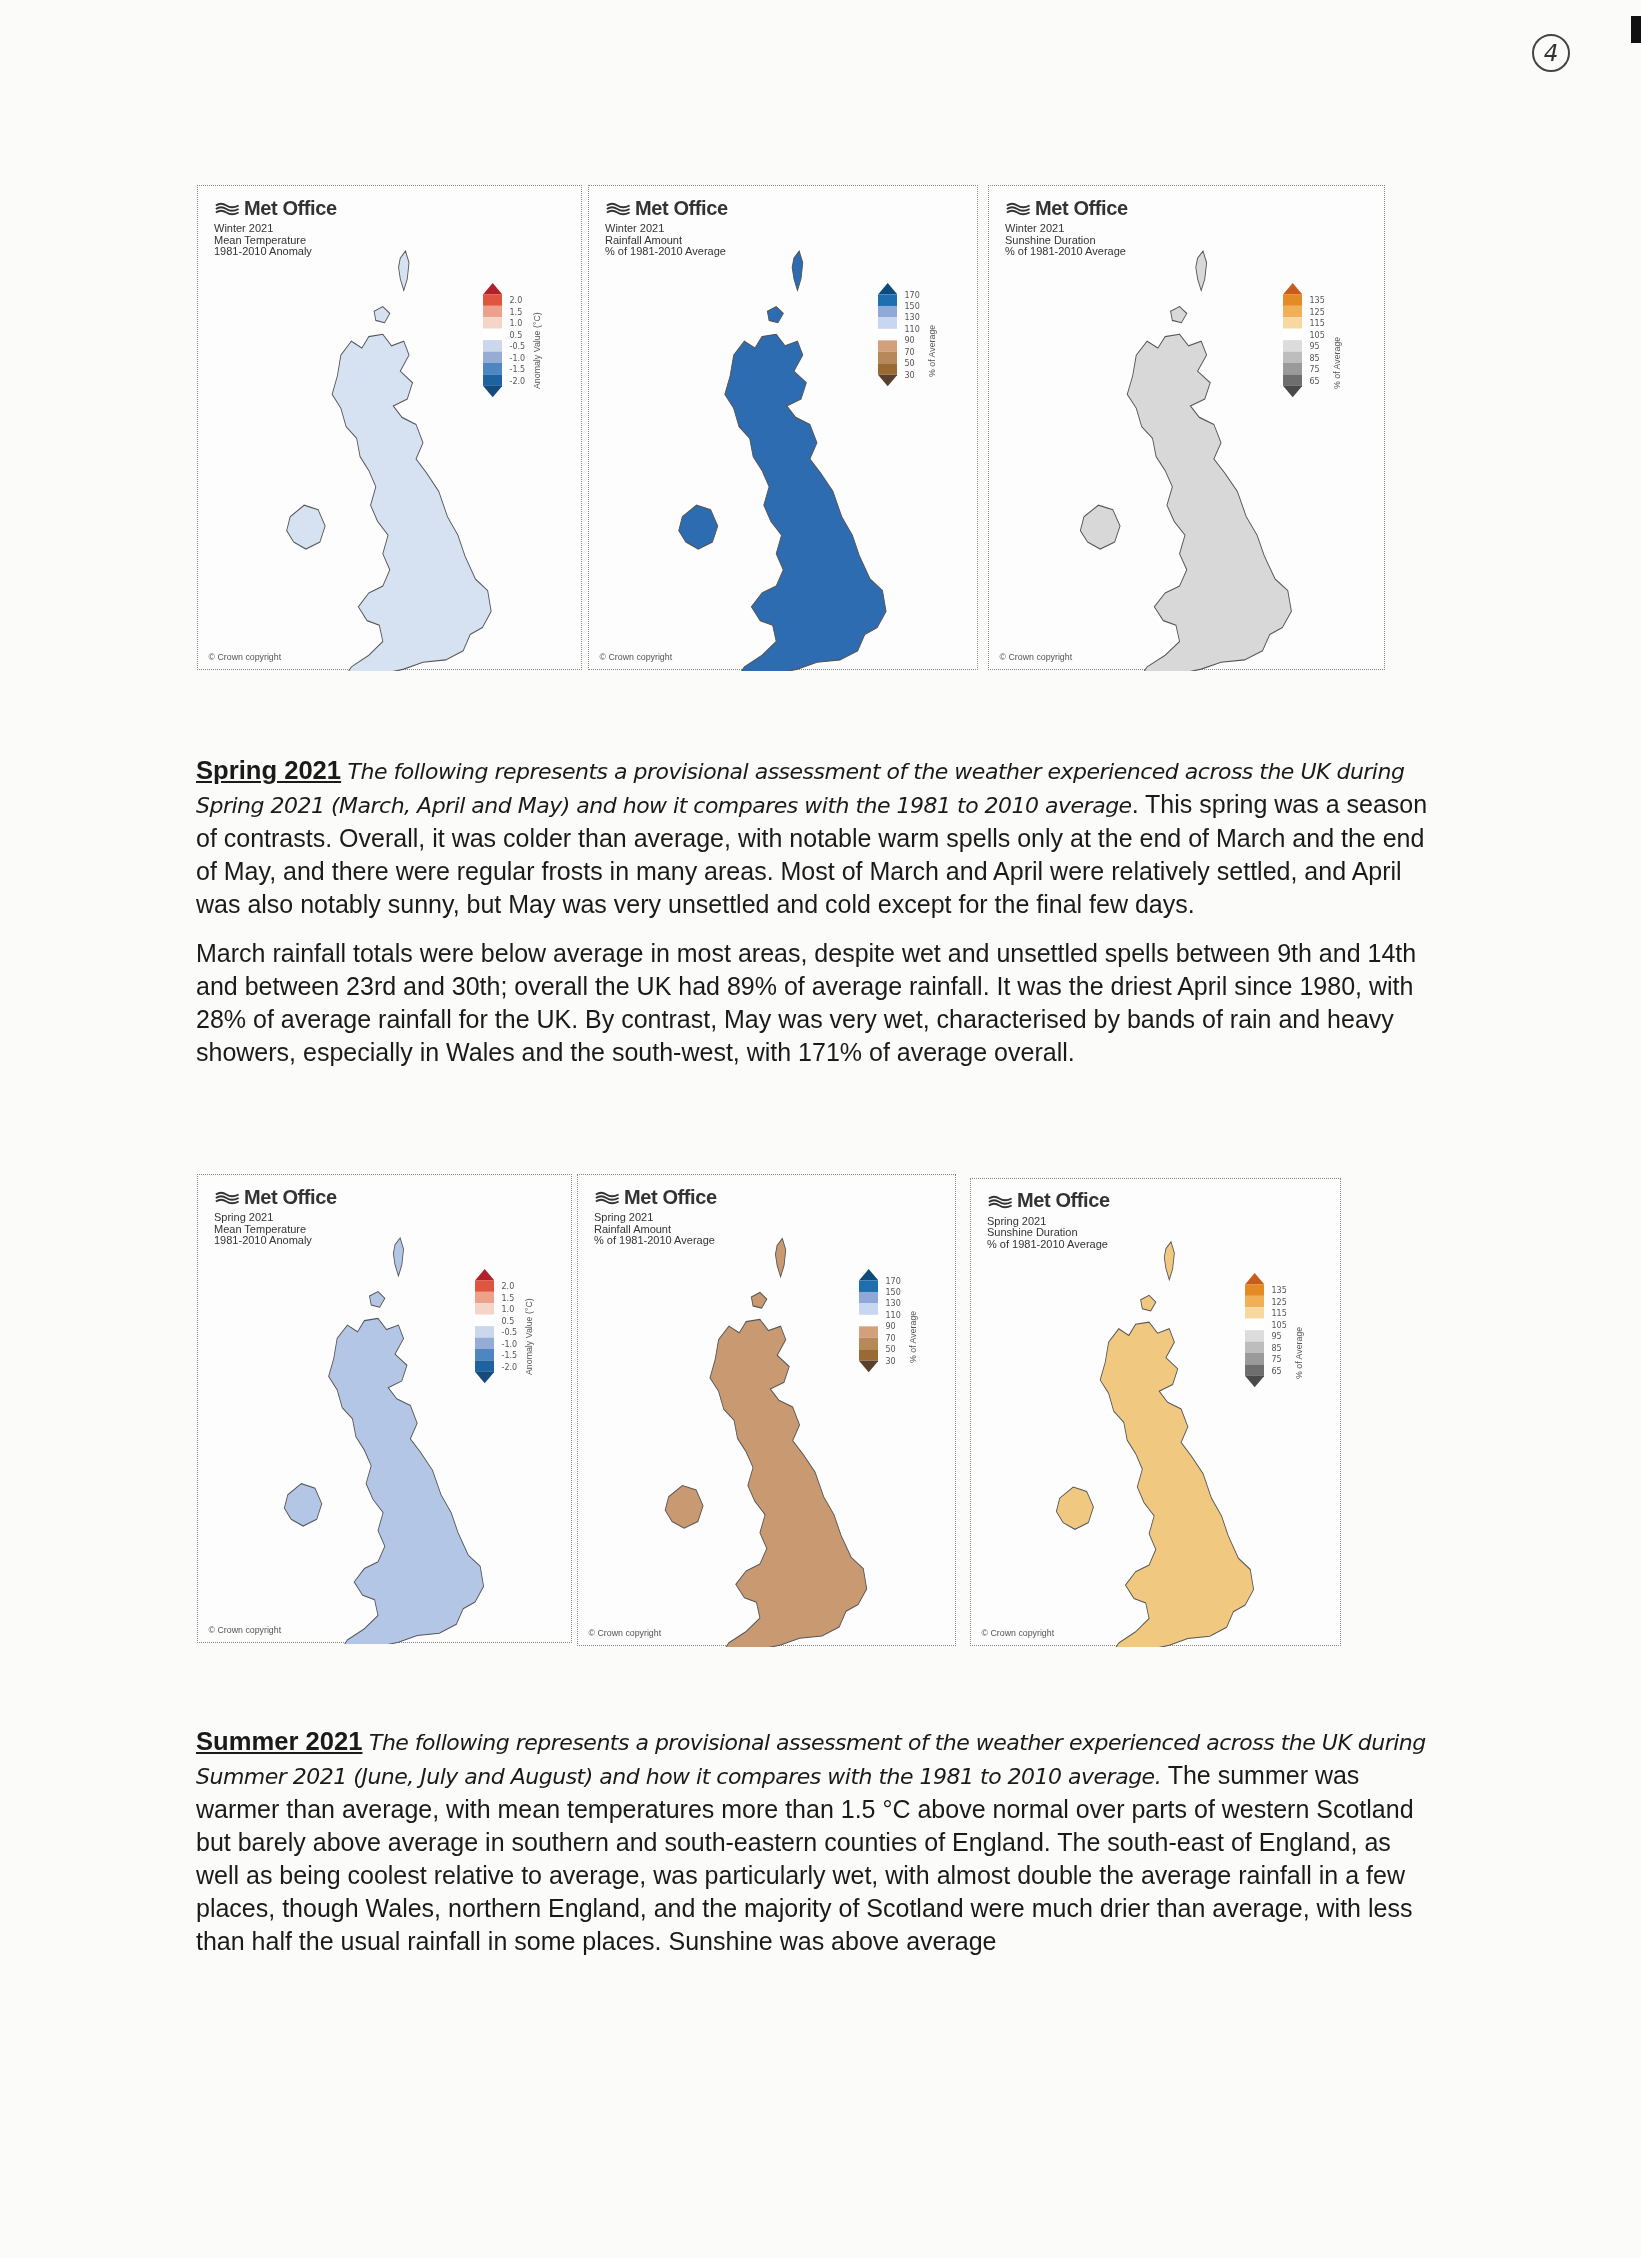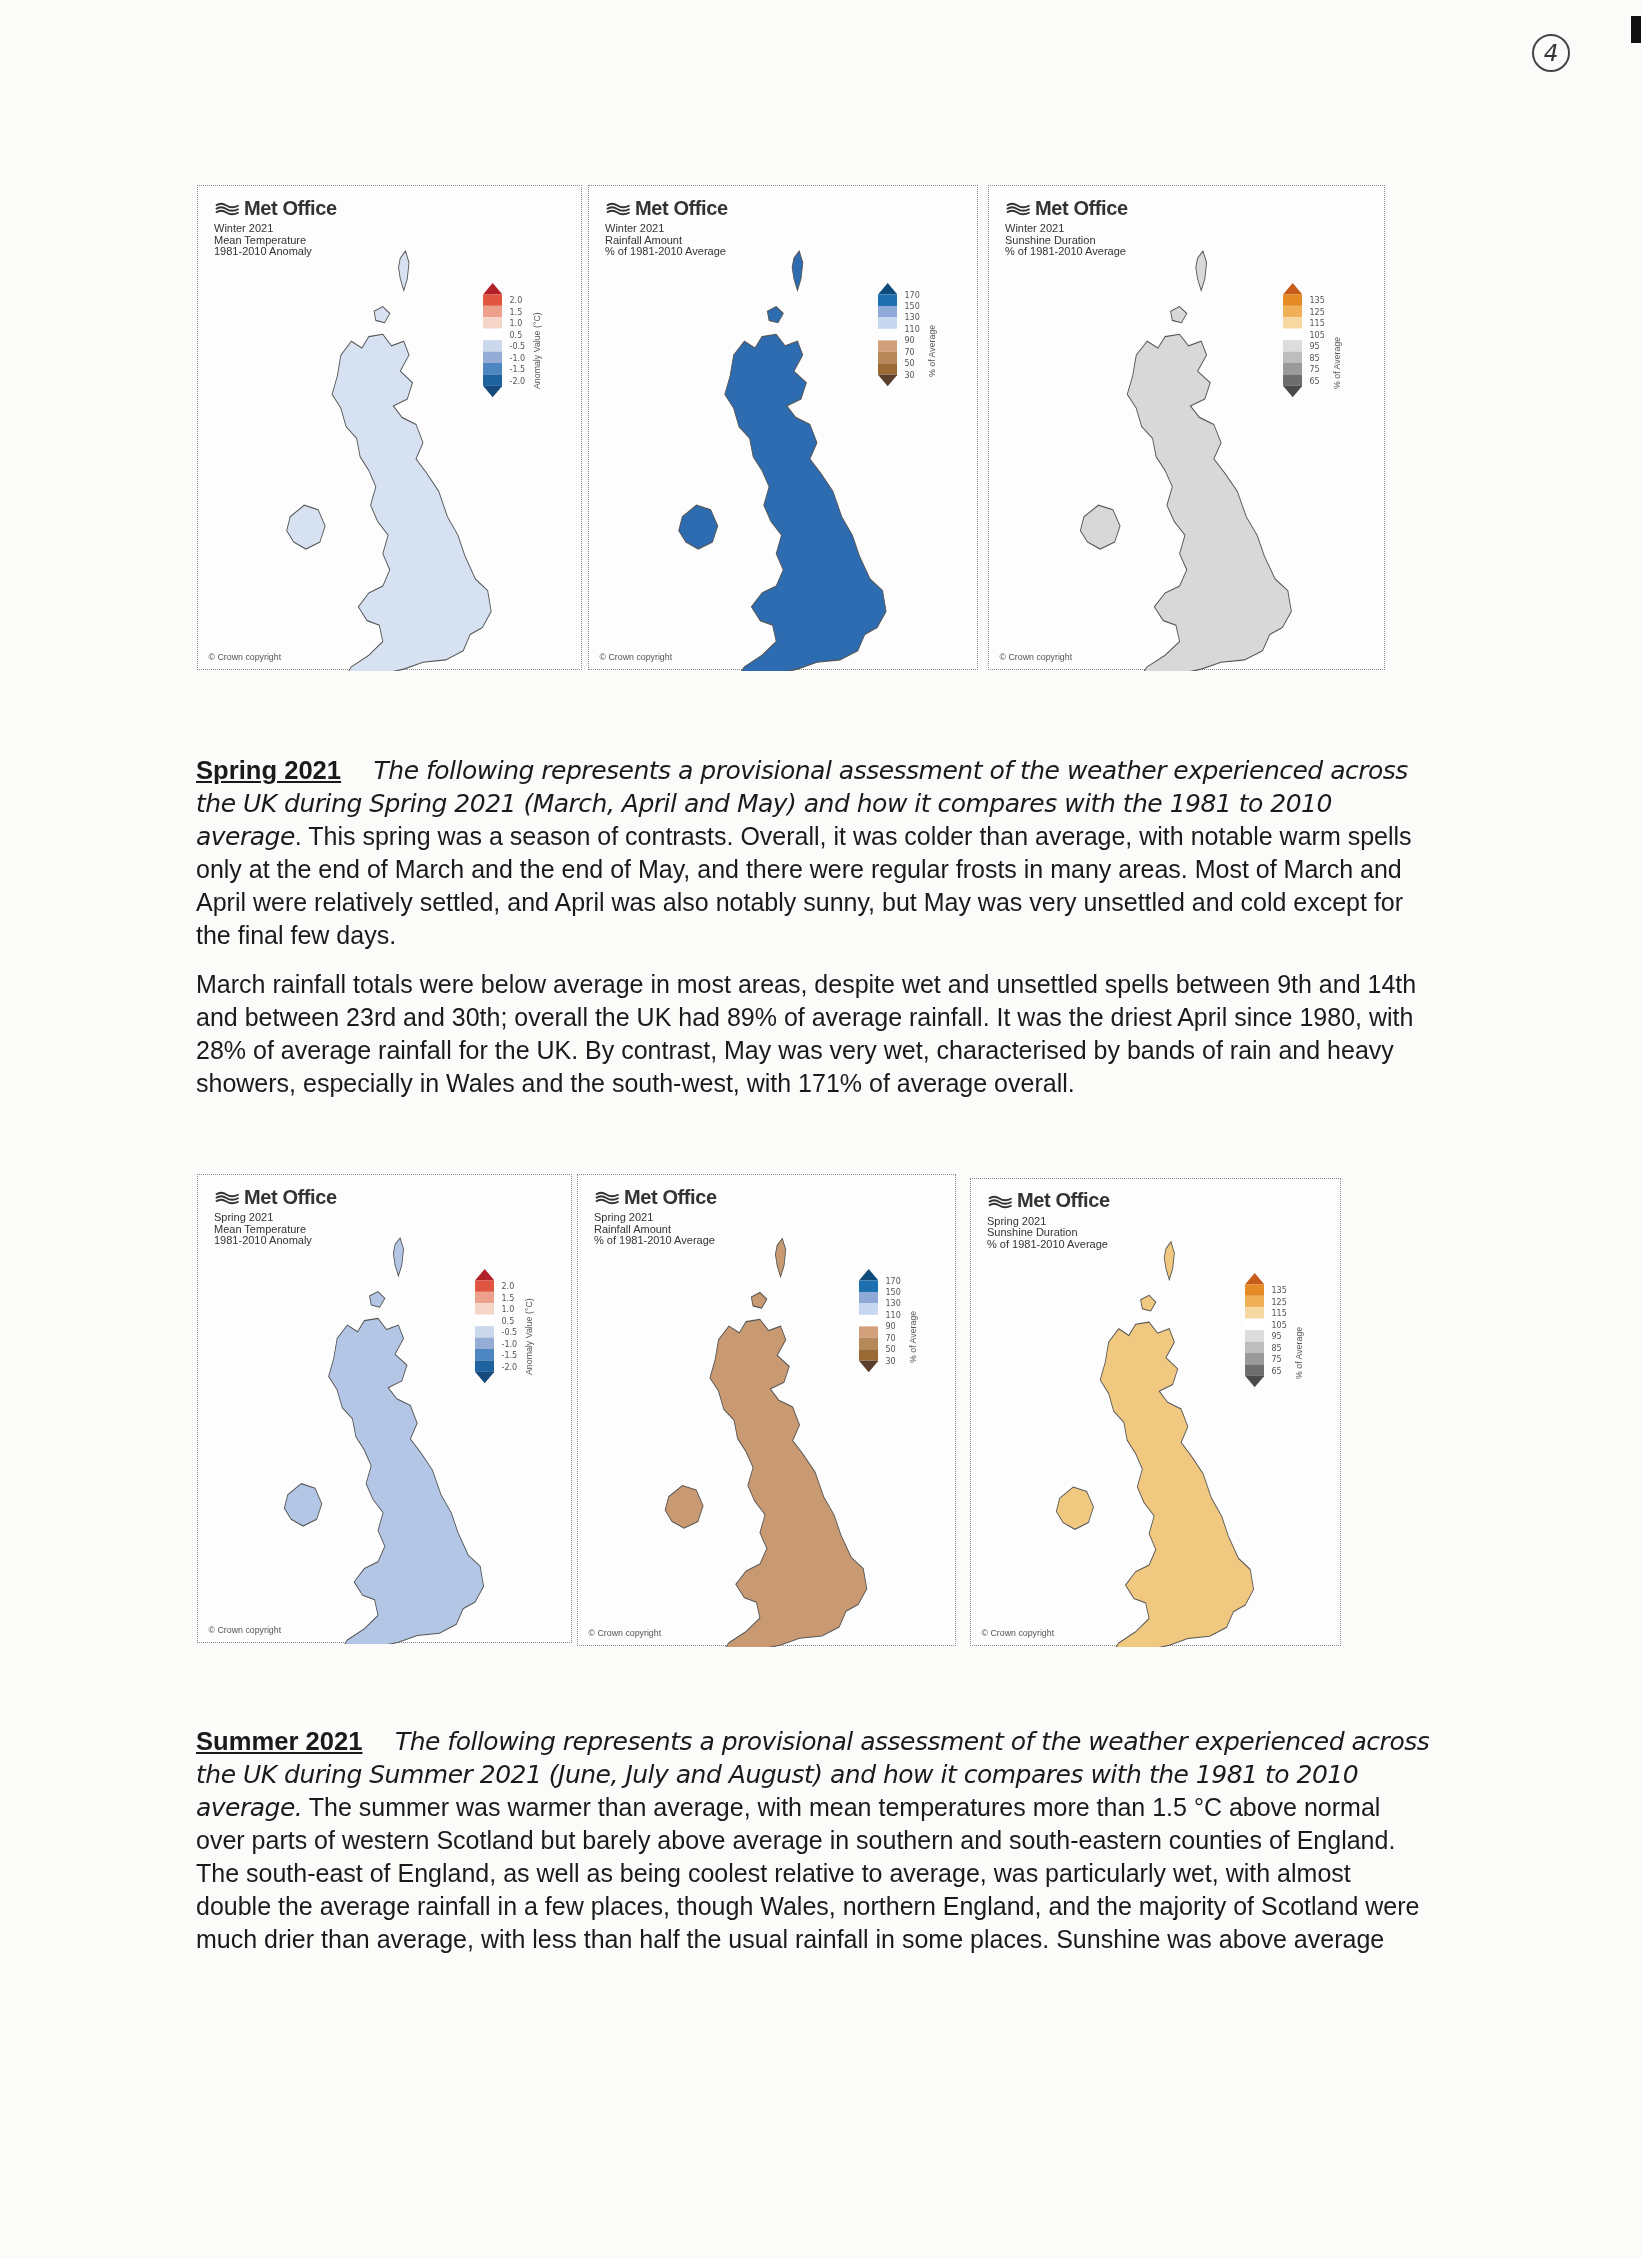--- a/index.html
+++ b/index.html
@@ -15,21 +15,21 @@
   .panel .copyright { position:absolute; left:10.6px; bottom:7px; font-size:8.8px; color:#555; }
   .panel svg.map { position:absolute; left:0; top:0; }
   .legend { position:absolute; }
   .legend .bar { position:absolute; left:0; top:0; width:19.4px; }
   .legend .tick { position:absolute; left:26.5px; font-size:8px; color:#555; font-family:"DejaVu Sans", sans-serif; }
   .legend .axis-label { position:absolute; left:49px; top:53px; font-size:8.8px; color:#555; transform:rotate(-90deg); transform-origin:left top; white-space:nowrap; }
 
   .text-block { position:absolute; left:196px; width:1235px; font-size:25px; line-height:33px; }
   .text-block p { margin:0 0 16px 0; }
   .heading { font-weight:bold; text-decoration:underline; font-size:25.6px; }
-  .intro { font-style:italic; font-family:"DejaVu Sans", sans-serif; font-size:25px; letter-spacing:-0.5px;margin-left:25px; }
+  .intro { font-style:italic; font-family:"DejaVu Sans", sans-serif; font-size:22px; letter-spacing:-0.5px; }
 </style>
 </head>
 <body>
 
 <div class="corner-bar"></div>
 <div class="page-num">4</div>
 
 <div class="map-row" style="top:185px;">
   <div class="panel" style="left:197px; top:0; width:385px; height:485px;">
       <svg class="map" width="385" height="485" viewBox="0 0 436 550">

